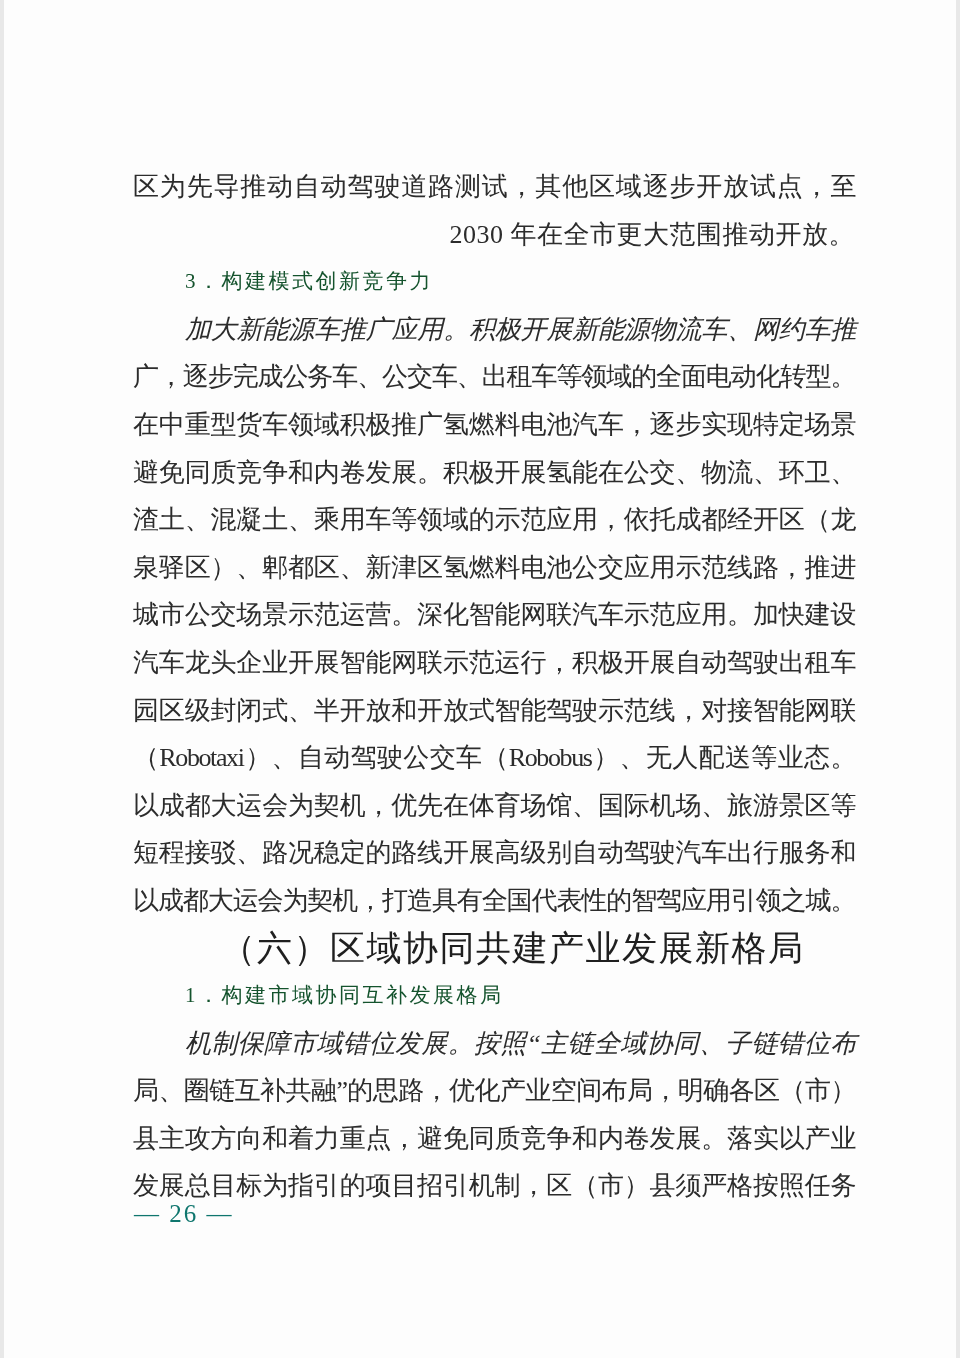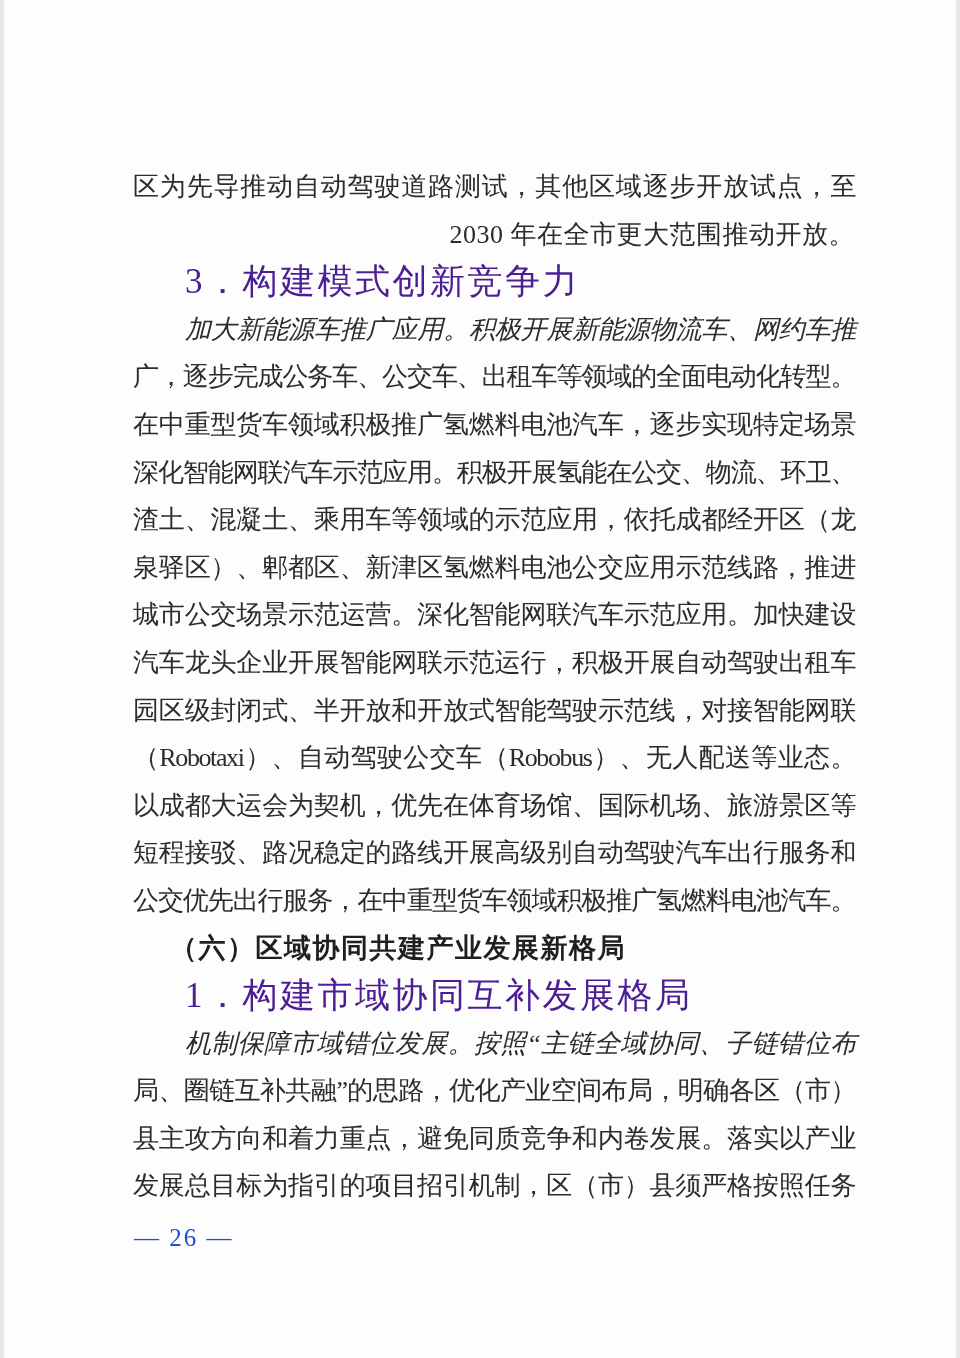--- a/index.html
+++ b/index.html
@@ -28,64 +28,64 @@
   
   .full {
     text-align: justify;
     text-align-last: justify;
     letter-spacing: -1.4px;
   }
   .ind   { text-indent: 52px; font-style: italic; }
   .plain { text-align: right; }
   .h-num {
     text-indent: 52px;
-    font-size: 35px;
+    font-size: 21px;
     letter-spacing: 2.5px;
-    color: #4c1d95;
+    color: #14532d;
   }
   .h-sec {
     text-indent: 37px;
-    font-size: 27px;
-    font-weight: bold;
+    font-size: 35px;
+    font-weight: normal;
     letter-spacing: 1.5px;
     color: #1f1f1f;
+    text-align: center;
   }
   .footer {
     position: absolute;
     left: 130px;
     top: 1194px;
     height: 40px;
     line-height: 40px;
     font-size: 25px;
     letter-spacing: 2px;
-    color: #1d4ed8;
-    margin-top: 24px;
+    color: #0f766e;
   }
 </style>
 </head>
 <body>
 
 <div class="page">
   <div class="content">
     <div class="line full">区为先导推动自动驾驶道路测试，其他区域逐步开放试点，至</div>
     <div class="line plain">2030 年在全市更大范围推动开放。</div>
     <div class="line h-num">3．构建模式创新竞争力</div>
     <div class="line full ind">加大新能源车推广应用。积极开展新能源物流车、网约车推</div>
     <div class="line full">广，逐步完成公务车、公交车、出租车等领域的全面电动化转型。</div>
     <div class="line full">在中重型货车领域积极推广氢燃料电池汽车，逐步实现特定场景</div>
-    <div class="line full">深化智能网联汽车示范应用。积极开展氢能在公交、物流、环卫、</div>
+    <div class="line full">避免同质竞争和内卷发展。积极开展氢能在公交、物流、环卫、</div>
     <div class="line full">渣土、混凝土、乘用车等领域的示范应用，依托成都经开区（龙</div>
     <div class="line full">泉驿区）、郫都区、新津区氢燃料电池公交应用示范线路，推进</div>
     <div class="line full">城市公交场景示范运营。深化智能网联汽车示范应用。加快建设</div>
     <div class="line full">汽车龙头企业开展智能网联示范运行，积极开展自动驾驶出租车</div>
     <div class="line full">园区级封闭式、半开放和开放式智能驾驶示范线，对接智能网联</div>
     <div class="line full">（Robotaxi）、自动驾驶公交车（Robobus）、无人配送等业态。</div>
     <div class="line full">以成都大运会为契机，优先在体育场馆、国际机场、旅游景区等</div>
     <div class="line full">短程接驳、路况稳定的路线开展高级别自动驾驶汽车出行服务和</div>
-    <div class="line full">公交优先出行服务，在中重型货车领域积极推广氢燃料电池汽车。</div>
+    <div class="line full">以成都大运会为契机，打造具有全国代表性的智驾应用引领之城。</div>
     <div class="line h-sec">（六）区域协同共建产业发展新格局</div>
     <div class="line h-num">1．构建市域协同互补发展格局</div>
     <div class="line full ind">机制保障市域错位发展。按照“主链全域协同、子链错位布</div>
     <div class="line full">局、圈链互补共融”的思路，优化产业空间布局，明确各区（市）</div>
     <div class="line full">县主攻方向和着力重点，避免同质竞争和内卷发展。落实以产业</div>
     <div class="line full">发展总目标为指引的项目招引机制，区（市）县须严格按照任务</div>
   </div>
   <div class="footer">— 26 —</div>
 </div>
 

